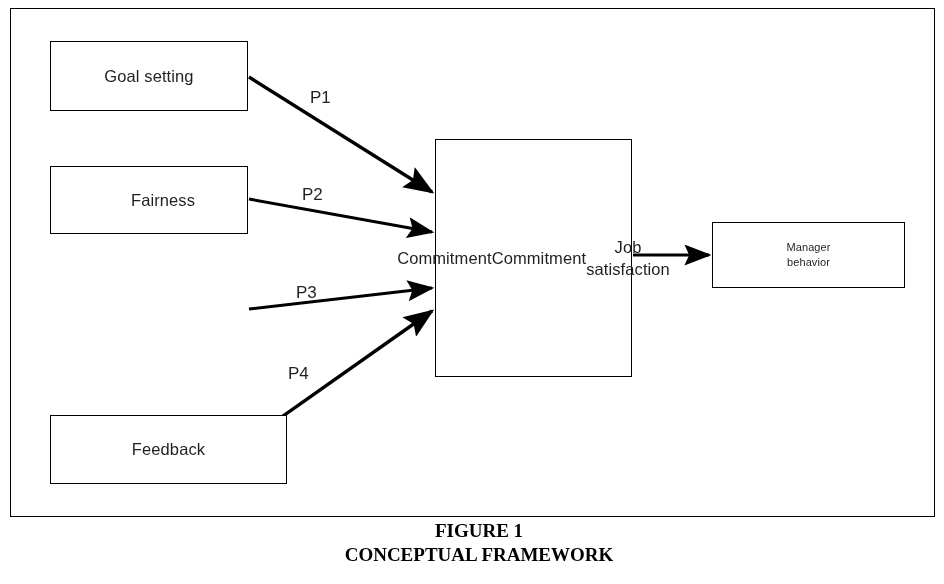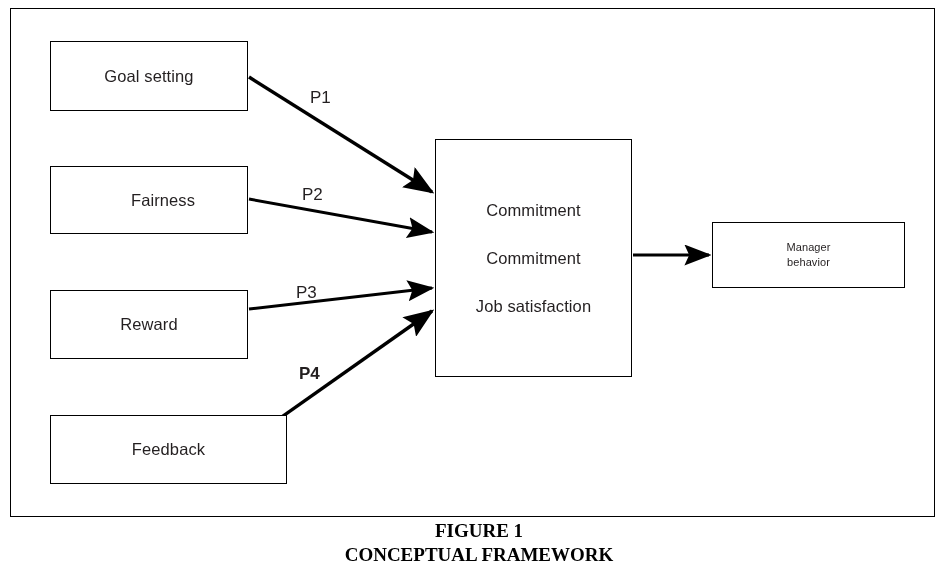--- a/index.html
+++ b/index.html
@@ -63,21 +63,21 @@
   #box-fairness     { left: 50px;  top: 166px; width: 198px; height: 68px; padding-left: 28px; }
   #box-reward       { left: 50px;  top: 290px; width: 198px; height: 69px; }
   #box-feedback     { left: 50px;  top: 415px; width: 237px; height: 69px; }
 
   
   #box-mediators {
     left: 435px;
     top: 139px;
     width: 197px;
     height: 238px;
-    flex-direction: column;
+    flex-direction: row;
     justify-content: center;
     gap: 0;
   }
   #box-mediators .mediator-line {
     display: block;
     padding: 13px 0;
     font-size: 16.5px;
     color: #231f20;
   }
 
@@ -94,21 +94,21 @@
   .prop-label {
     position: absolute;
     font-size: 17px;
     color: #231f20;
     font-family: "Liberation Sans", sans-serif;
     white-space: nowrap;
   }
   #prop-p1 { left: 310px; top: 88px; }
   #prop-p2 { left: 302px; top: 185px; }
   #prop-p3 { left: 296px; top: 283px; }
-  #prop-p4 { left: 299px; top: 364px; font-weight: bold; }
+  #prop-p4 { left: 288px; top: 364px; }
 
   
   #caption {
     position: absolute;
     left: 0;
     top: 519px;
     width: 944px;
     text-align: center;
     font-family: "Liberation Serif", serif;
     font-weight: bold;
@@ -145,23 +145,20 @@
   </svg>
 
   <div class="node-box" id="box-goal-setting">
     <span class="node-label">Goal setting</span>
   </div>
 
   <div class="node-box" id="box-fairness">
     <span class="node-label">Fairness</span>
   </div>
 
-  <div class="node-box" id="box-reward">
-    <span class="node-label">Reward</span>
-  </div>
 
   <div class="node-box" id="box-feedback">
     <span class="node-label">Feedback</span>
   </div>
 
   <div class="node-box" id="box-mediators">
     <span class="mediator-line">Commitment</span>
     <span class="mediator-line">Commitment</span>
     <span class="mediator-line">Job satisfaction</span>
   </div>

